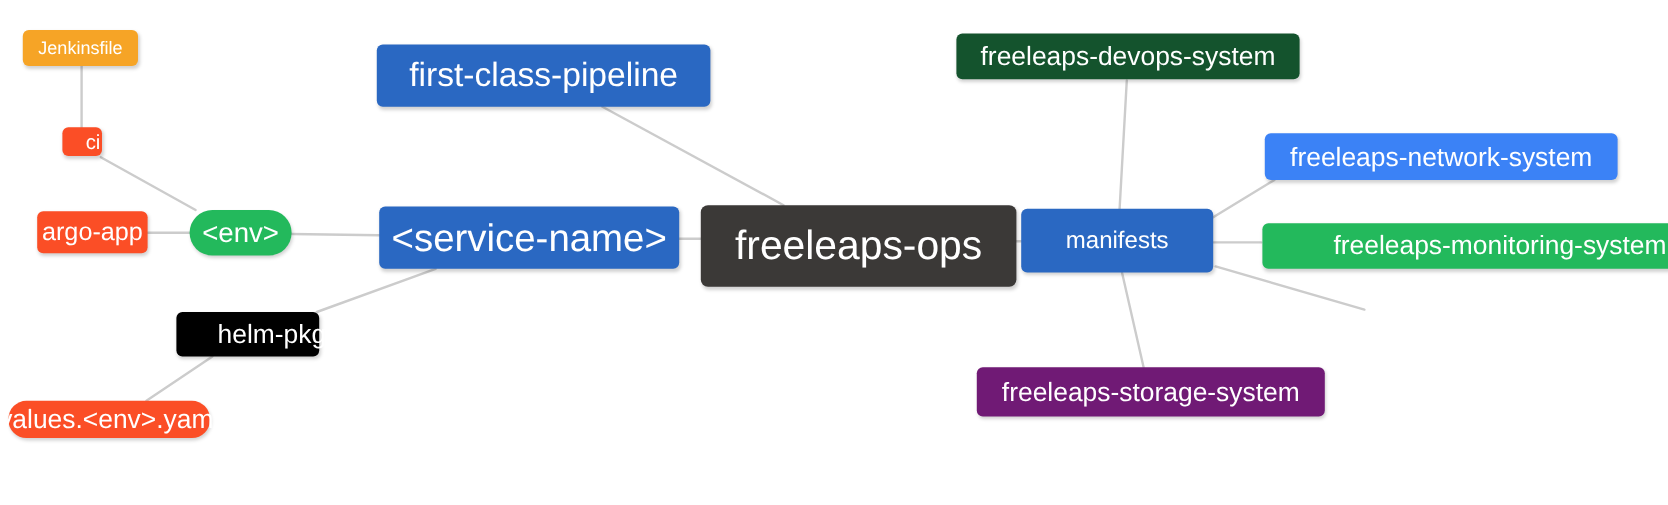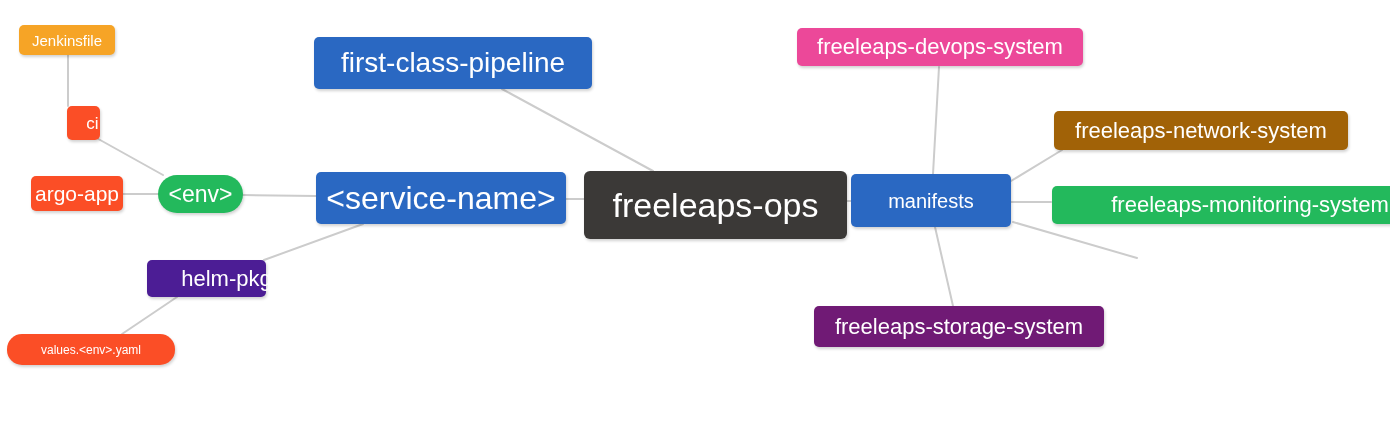--- a/index.html
+++ b/index.html
@@ -31,34 +31,34 @@
     border-radius: 5px;
     box-shadow: 1px 2px 3px rgba(0,0,0,0.18);
     white-space: nowrap;
     cursor: pointer;
     box-sizing: border-box;
     line-height: 1;
     user-select: none;
   }
   
   .n-jenkinsfile          { left: 19px;   top: 25px;  width: 96px;  height: 30px; font-size: 15px; }
-  .n-ci                   { left: 67px;   top: 106px; width: 33px;  height: 34px; font-size: 17px; padding-left: 18px; }
+  .n-ci                   { left: 52px;   top: 106px; width: 33px;  height: 24px; font-size: 17px; padding-left: 18px; }
   .n-argo_app             { left: 31px;   top: 176px; width: 92px;  height: 35px; font-size: 21px; }
   .n-env                  { left: 158px;  top: 175px; width: 85px;  height: 38px; font-size: 23px; border-radius: 19px; }
   .n-service_name         { left: 316px;  top: 172px; width: 250px; height: 52px; font-size: 32px; }
   .n-first_class_pipeline { left: 314px;  top: 37px;  width: 278px; height: 52px; font-size: 28px; }
   .n-freeleaps_ops        { left: 584px;  top: 171px; width: 263px; height: 68px; font-size: 34px; border-radius: 6px; }
   .n-manifests            { left: 851px;  top: 174px; width: 160px; height: 53px; font-size: 20px; }
   .n-devops_system        { left: 797px;  top: 28px;  width: 286px; height: 38px; font-size: 22px; }
   .n-network_system       { left: 1054px; top: 111px; width: 294px; height: 39px; font-size: 22px; }
   .n-monitoring_system    { left: 1052px; top: 186px; width: 348px; height: 38px; font-size: 22px; padding-left: 48px; }
   .n-controls_system      { left: 1061px; top: 257px; width: 293px; height: 37px; font-size: 22px; }
   .n-storage_system       { left: 814px;  top: 306px; width: 290px; height: 41px; font-size: 22px; }
   .n-helm_pkg             { left: 147px;  top: 260px; width: 119px; height: 37px; font-size: 22px; }
-  .n-values_yaml          { left: 7px;    top: 334px; width: 168px; height: 31px; font-size: 12px; border-radius: 15px; }
+  .n-values_yaml          { left: 7px;    top: 334px; width: 168px; height: 31px; font-size: 22px; border-radius: 15px; }
 </style>
 </head>
 <body style="background-color: rgb(255, 255, 255);">
 
 <div class="canvas">
 
   <svg class="edges" viewBox="0 0 1390 421">
     <line x1="68" y1="55" x2="68" y2="106"></line>
     <line x1="84" y1="131" x2="163" y2="175"></line>
     <line x1="123" y1="194" x2="158" y2="194"></line>
@@ -76,20 +76,20 @@
   </svg>
 
   <div class="node n-jenkinsfile" style="background-color: rgb(246, 164, 38);">Jenkinsfile</div>
   <div class="node n-ci" style="background-color: rgb(251, 78, 38);">ci</div>
   <div class="node n-argo_app" style="background-color: rgb(251, 78, 38);">argo-app</div>
   <div class="node n-env" style="background-color: rgb(35, 185, 92);">&lt;env&gt;</div>
   <div class="node n-service_name" style="background-color: rgb(42, 104, 194);">&lt;service-name&gt;</div>
   <div class="node n-first_class_pipeline" style="background-color: rgb(42, 104, 194);">first-class-pipeline</div>
   <div class="node n-freeleaps_ops" style="background-color: rgb(59, 57, 55);">freeleaps-ops</div>
   <div class="node n-manifests" style="background-color: rgb(42, 104, 194);">manifests</div>
-  <div class="node n-devops_system" style="background-color: #ec4899;">freeleaps-devops-system</div>
-  <div class="node n-network_system" style="background-color: #a16207;">freeleaps-network-system</div>
+  <div class="node n-devops_system" style="background-color: #14532d;">freeleaps-devops-system</div>
+  <div class="node n-network_system" style="background-color: #3b82f6;">freeleaps-network-system</div>
   <div class="node n-monitoring_system" style="background-color: rgb(35, 185, 92);">freeleaps-monitoring-system</div>
   <div class="node n-storage_system" style="background-color: #701a75;">freeleaps-storage-system</div>
-  <div class="node n-helm_pkg" style="background-color: #4c1d95; padding-left: 40px;">helm-pkg</div>
+  <div class="node n-helm_pkg" style="background-color: #000000; padding-left: 40px;">helm-pkg</div>
   <div class="node n-values_yaml" style="background-color: rgb(251, 78, 38);">values.&lt;env&gt;.yaml</div>
 
 </div>
 
 </body></html>

